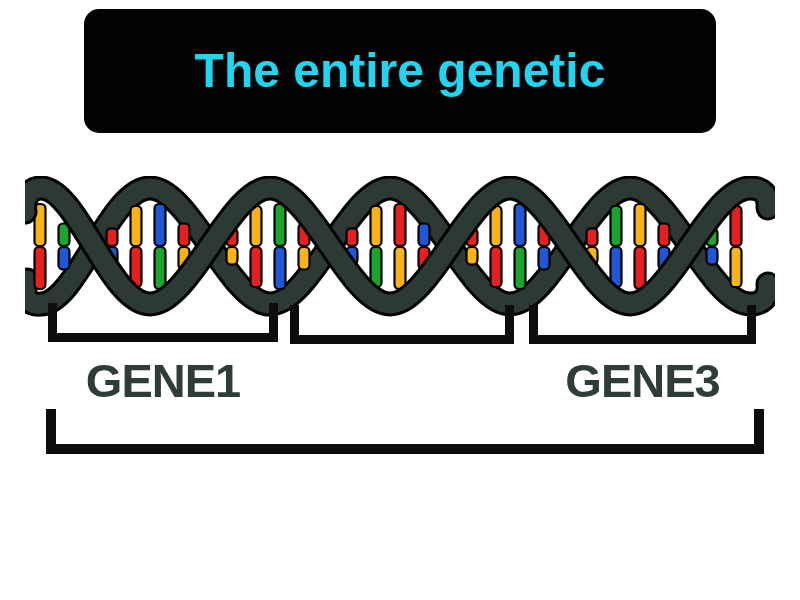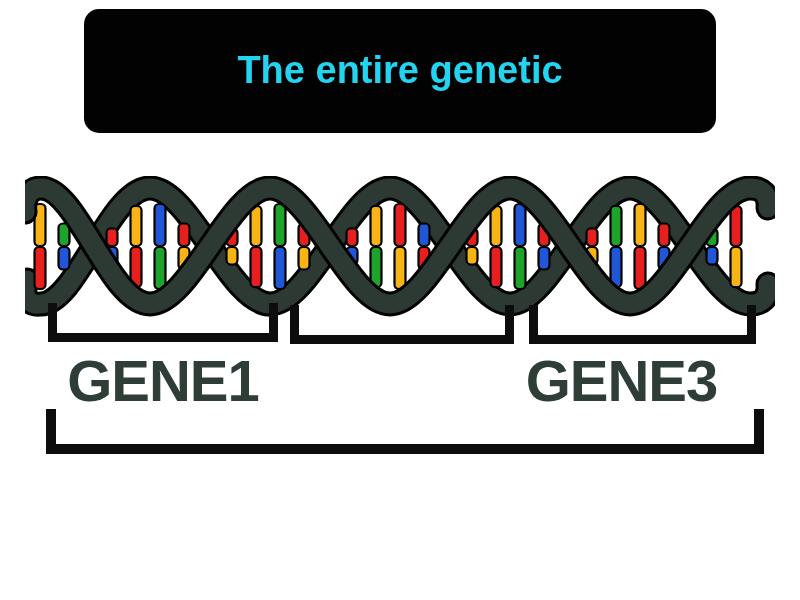--- a/index.html
+++ b/index.html
@@ -6,41 +6,41 @@
   #stage{
     position:relative;width:800px;height:600px;background:#ffffff;overflow:hidden;
     font-family:"Liberation Sans",sans-serif;
   }
   .title-box{
     position:absolute;left:84px;top:9px;width:632px;height:124px;
     background:var(--title-bg);border-radius:15px;
     display:flex;flex-direction:column;align-items:center;justify-content:center;
   }
   .title-line{
-    color:var(--title-fg);font-size:38px;line-height:1.26;font-weight:bold;
+    color:var(--title-fg);font-size:48px;line-height:1.26;font-weight:bold;
     letter-spacing:0px;white-space:nowrap;
   }
   .helix-svg{position:absolute;left:25px;top:176px;}
   .gene-bracket{
     position:absolute;height:30px;
     border-left:9px solid var(--bracket);
     border-right:9px solid var(--bracket);
     border-bottom:9px solid var(--bracket);
   }
   #bracket-1{left:48px;top:303px;width:212px;}
   #bracket-2{left:290px;top:305px;width:206px;}
   #bracket-3{left:529px;top:305px;width:209px;}
   .gene-label{
     position:absolute;top:352px;height:56px;
     display:flex;align-items:center;justify-content:center;
-    font-weight:bold;font-size:58px;color:var(--label);letter-spacing:-1px;
+    font-weight:bold;font-size:47px;color:var(--label);letter-spacing:-1px;
   }
   #gene-label-1{left:48px;width:230px;}
   #gene-label-2{left:290px;width:224px;}
-  #gene-label-3{left:508px;width:227px;}
+  #gene-label-3{left:529px;width:227px;}
   .genome-bracket{
     position:absolute;left:46px;top:409px;width:698px;height:35px;
     border-left:10px solid var(--bracket);
     border-right:10px solid var(--bracket);
     border-bottom:10px solid var(--bracket);
   }
 </style>
 </head>
 <body>
 

